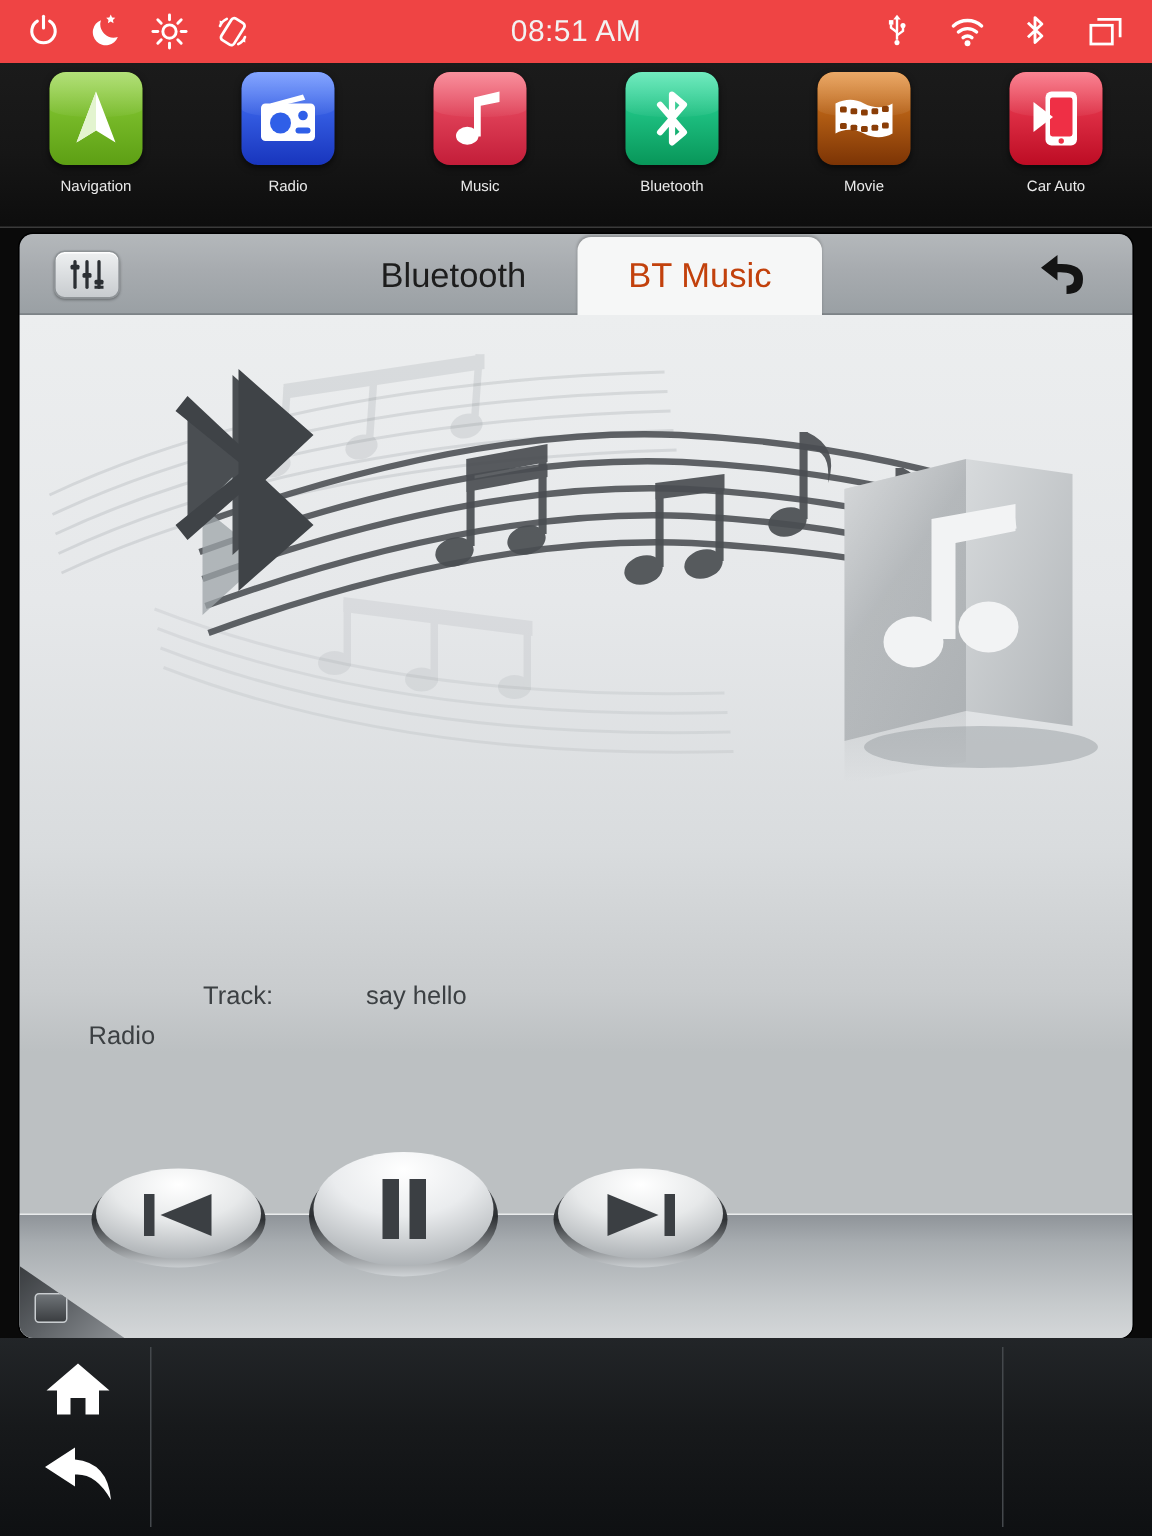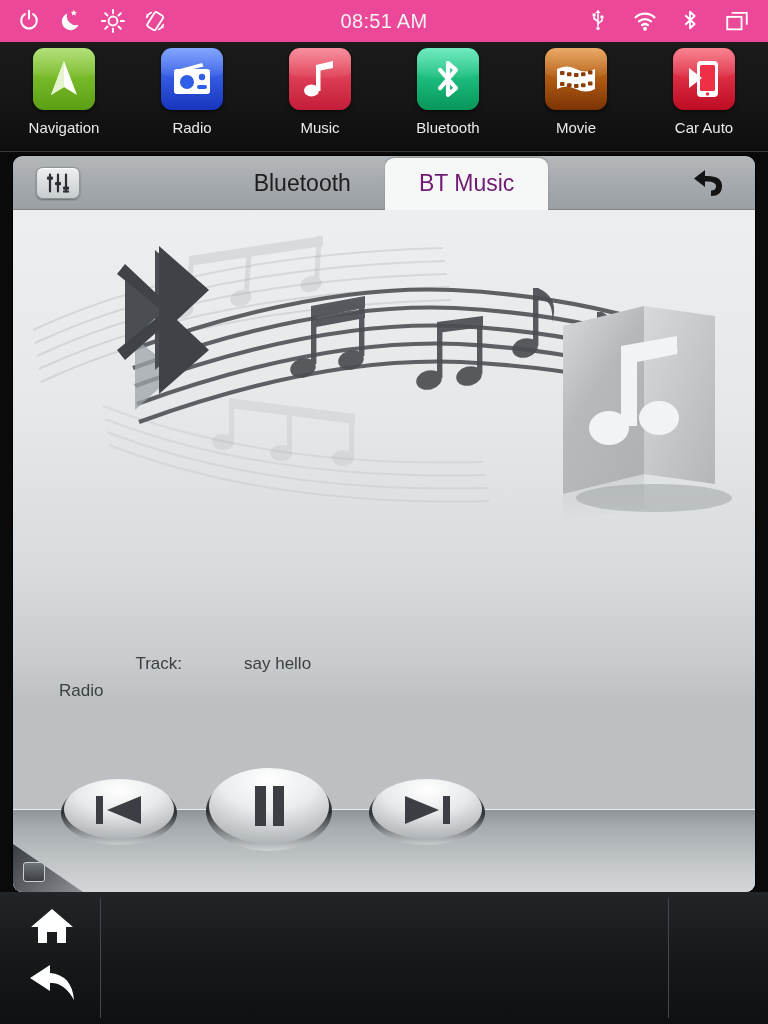--- a/index.html
+++ b/index.html
@@ -7,21 +7,21 @@
     width:768px; height:1024px; overflow:hidden;
     background:#000;
     font-family:"Liberation Sans", sans-serif;
     -webkit-font-smoothing:antialiased;
   }
   #screen{ position:relative; width:768px; height:1024px; background:#0a0a0a; }
 
   
   #statusbar{
     position:absolute; left:0; top:0; width:768px; height:42px;
-    background:#ec4899;
+    background:#ef4444;
     display:flex; align-items:center;
   }
   .sb-left{ display:flex; align-items:center; gap:16px; padding-left:16px; }
   .sb-right{ display:flex; align-items:center; gap:20px; position:absolute; right:18px; top:0; height:42px; }
   .sb-clock{
     position:absolute; left:0; width:768px; text-align:center;
     color:#f2f2f2; font-size:20px; letter-spacing:.3px; top:10px;
   }
   .sbicon{ width:26px; height:26px; display:block; }
   .sbicon svg{ display:block; }
@@ -47,21 +47,21 @@
     display:flex; align-items:center; justify-content:center;
   }
   .app-tile::before{
     content:""; position:absolute; left:0; top:0; width:100%; height:48%;
     background:linear-gradient(rgba(255,255,255,.32), rgba(255,255,255,.04));
     border-radius:11px 11px 50% 50%/11px 11px 18% 18%;
     pointer-events:none;
   }
   .app-tile svg{ position:relative; z-index:2; }
   .app-label{
-    margin-top:9px; color:#eaeaea; font-size:15px; white-space:nowrap;
+    margin-top:9px; color:#eaeaea; font-size:10px; white-space:nowrap;
   }
 
   
   #panel{
     position:absolute; left:13px; top:156px; width:742px; height:736px;
     background:#6e7378;
     border-radius:9px 9px 9px 9px;
     overflow:hidden;
     box-shadow:0 0 0 1px #000;
   }
@@ -86,21 +86,21 @@
   }
   .tab{
     height:54px; line-height:54px; font-size:23px; color:#1d1d1d;
     padding:0 34px; text-align:center; position:relative;
   }
   .tab.active{
     background:#f6f7f7;
     border-radius:9px 9px 0 0;
     height:52px; line-height:50px;
     box-shadow:0 -1px 2px rgba(0,0,0,.2);
-    color:#701a75;
+    color:#c2410c;
     text-align:center;
   }
   #tab-back{
     position:absolute; right:22px; top:10px; width:46px; height:36px;
     display:flex; align-items:center; justify-content:center;
   }
 
   
   #panelbody{
     position:absolute; left:0; top:54px; width:742px; height:682px;

